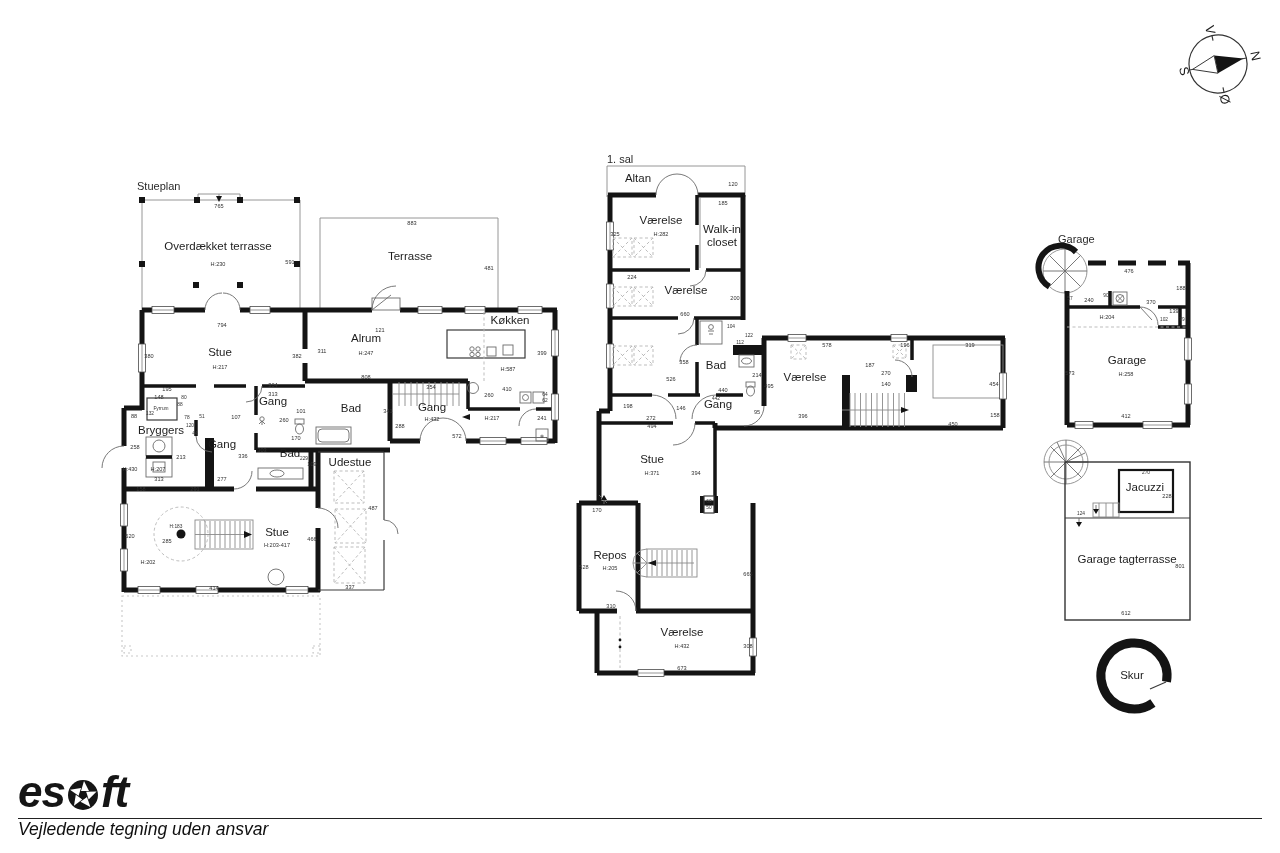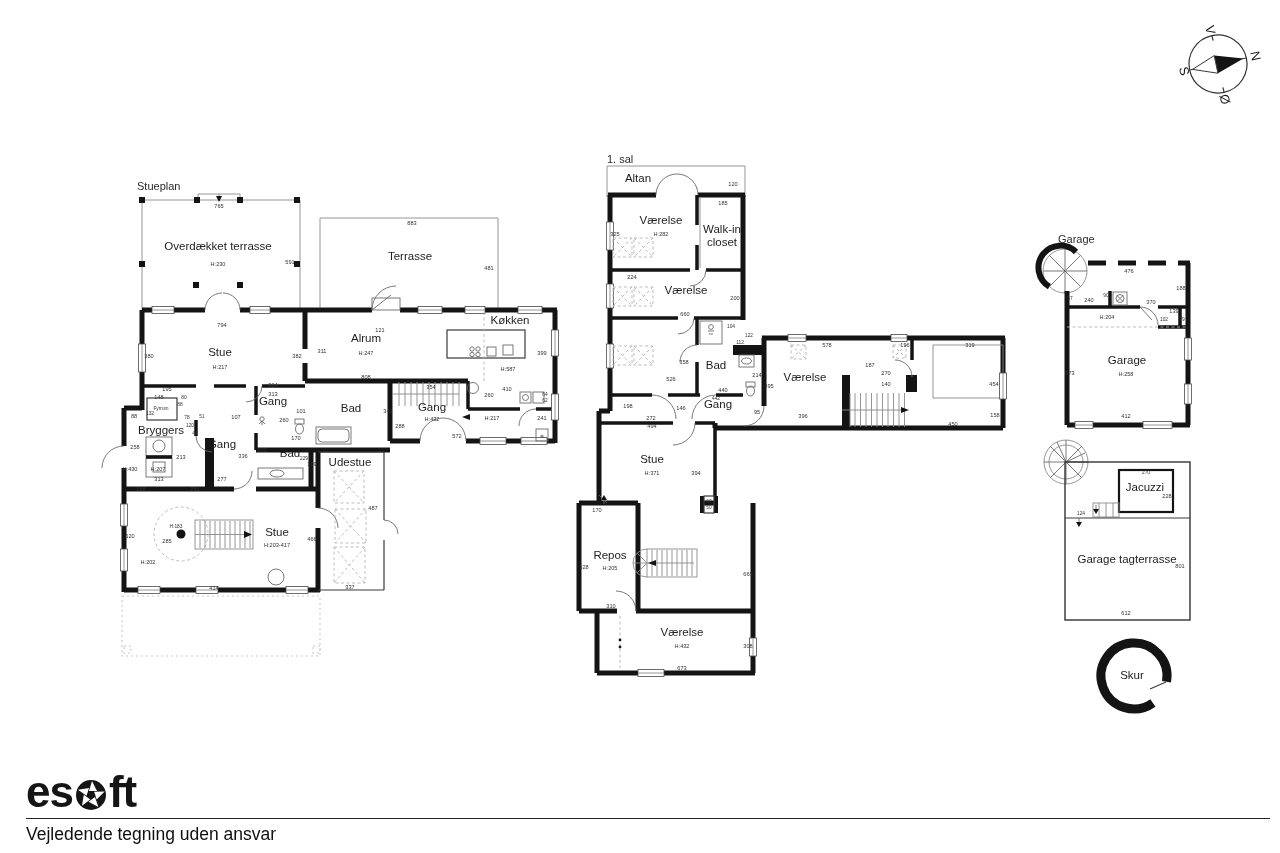--- a/index.html
+++ b/index.html
@@ -18,26 +18,26 @@
   .winr{fill:#ffffff;stroke:#4a4a4a;stroke-width:0.8;}
   .arrow{fill:#141414;stroke:none;}
   
   .lbl{fill:#222;text-anchor:middle;}
   .room{font-size:11.5px;fill:#1d1d1d;}
   .dim{font-size:5.6px;fill:#333;}
   .tiny{font-size:4.8px;fill:#333;}
   .title{font-size:11px;fill:#2a2a2a;text-anchor:start;}
   .compassletter{font-size:13px;fill:#1a1a1a;text-anchor:middle;}
   
-  .footer{position:absolute;left:26px;top:770px;width:1244px;color:#111;}
+  .footer{position:absolute;left:18px;top:770px;width:1244px;color:#111;font-style:italic;}
   .logo{display:flex;align-items:center;font-weight:bold;font-size:44px;
         letter-spacing:-1px;color:#151515;line-height:1;}
   .logo .aperture{margin:6px 1px 0 1px;}
   .rule{border-top:1.5px solid #222;margin-top:4px;}
-  .disclaimer{font-size:17.5px;margin-top:5px;color:#0f0f0f;}
+  .disclaimer{font-size:17.5px;color:#0f0f0f;}
 </style>
 </head>
 <body>
 
 <div id="canvas">
   <svg width="1280" height="853" viewBox="0 0 1280 853">
 
     <g>
 
       <g>

